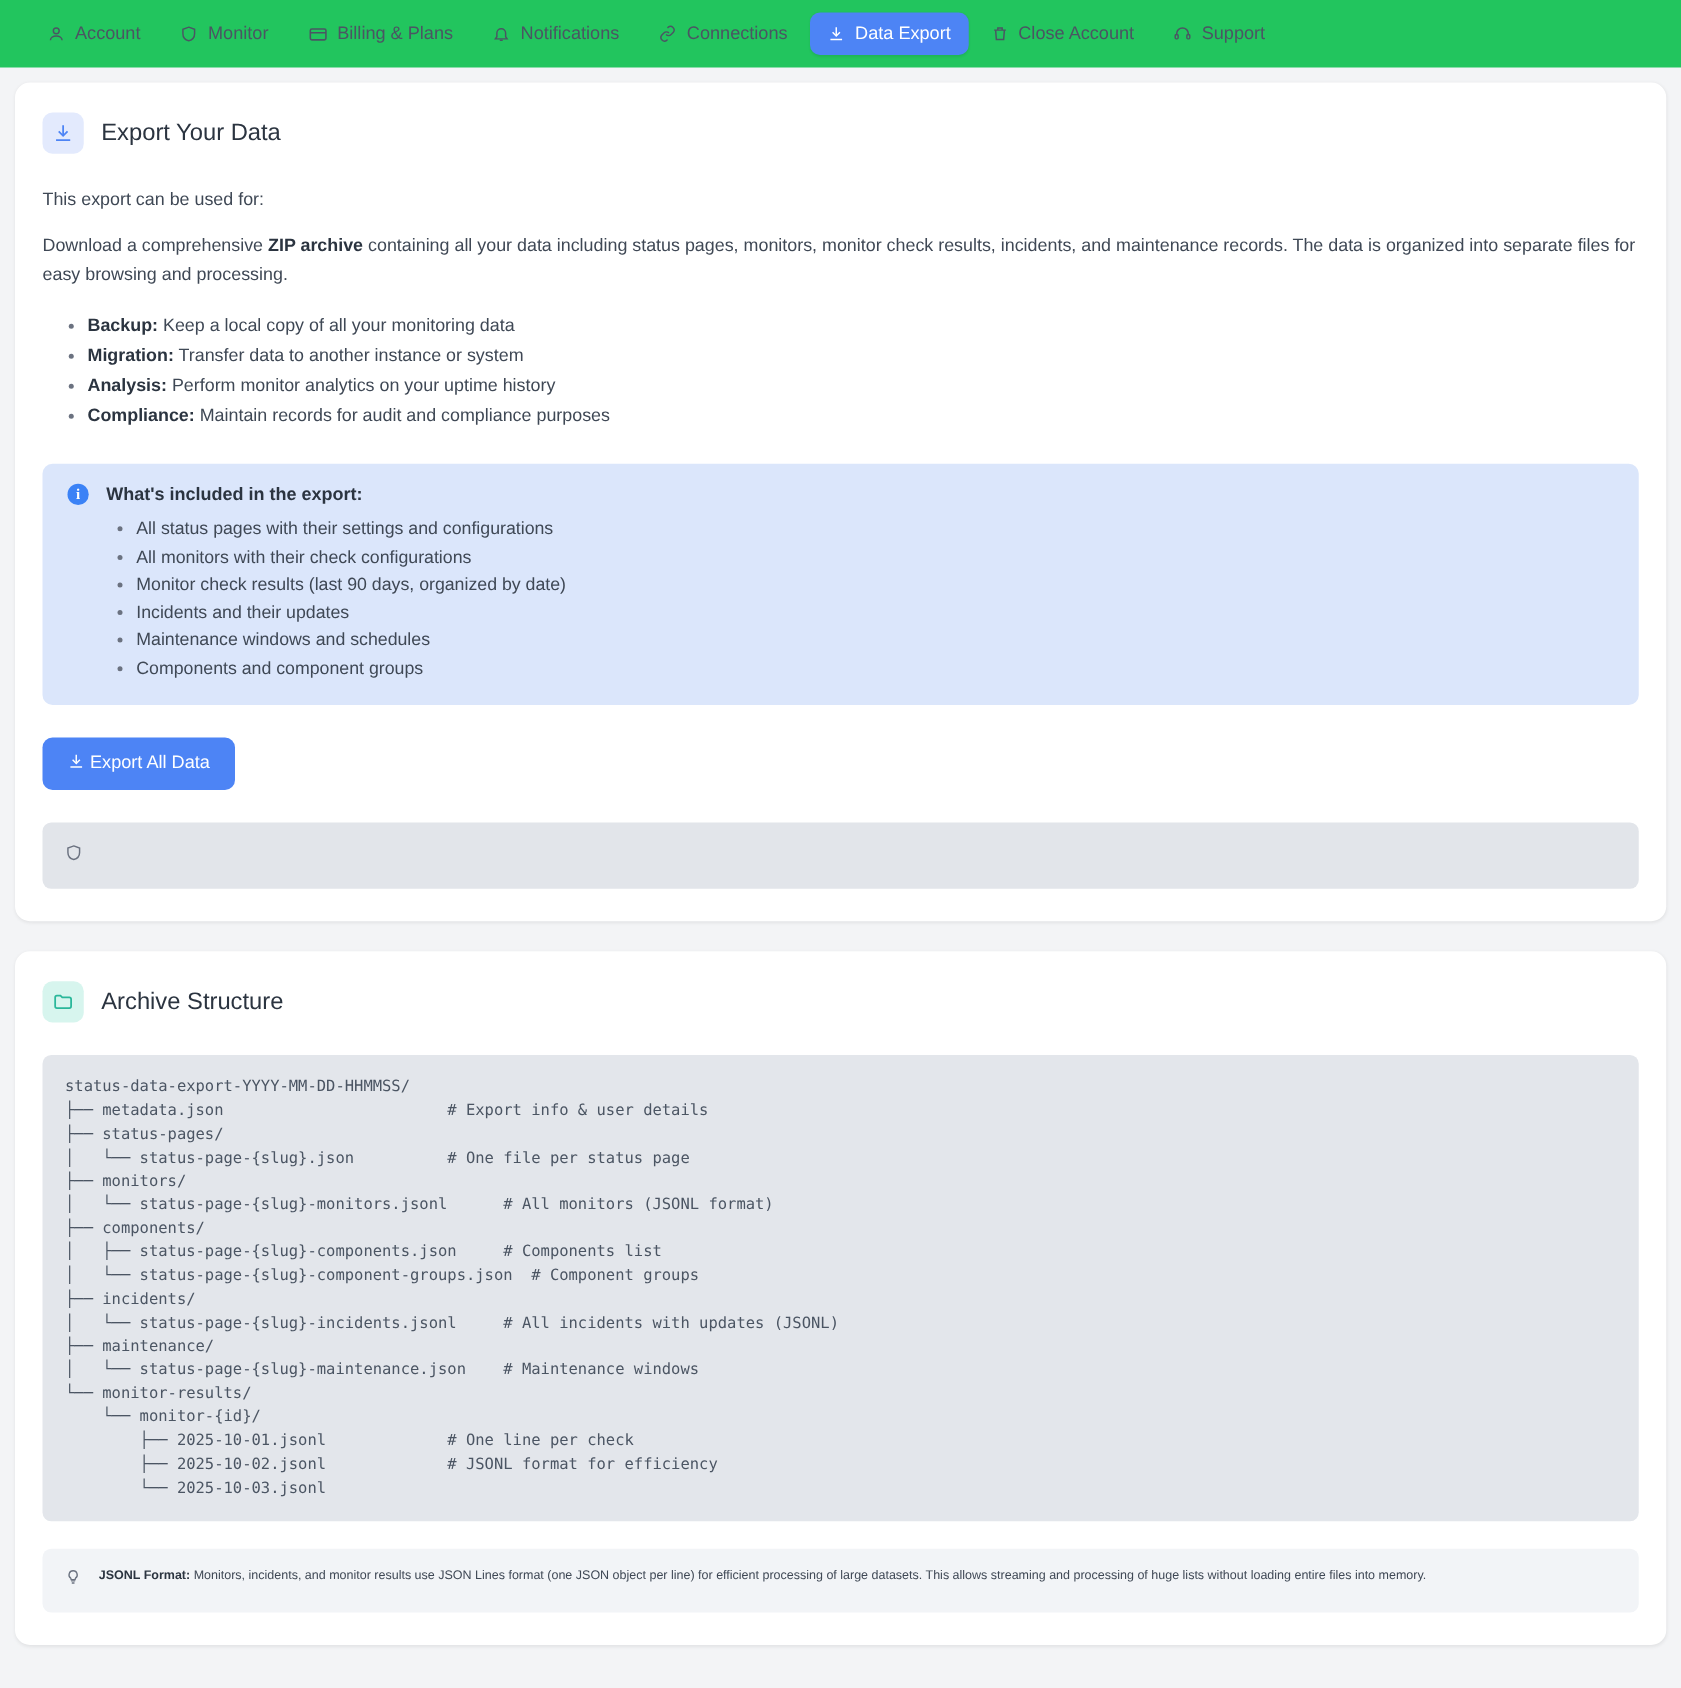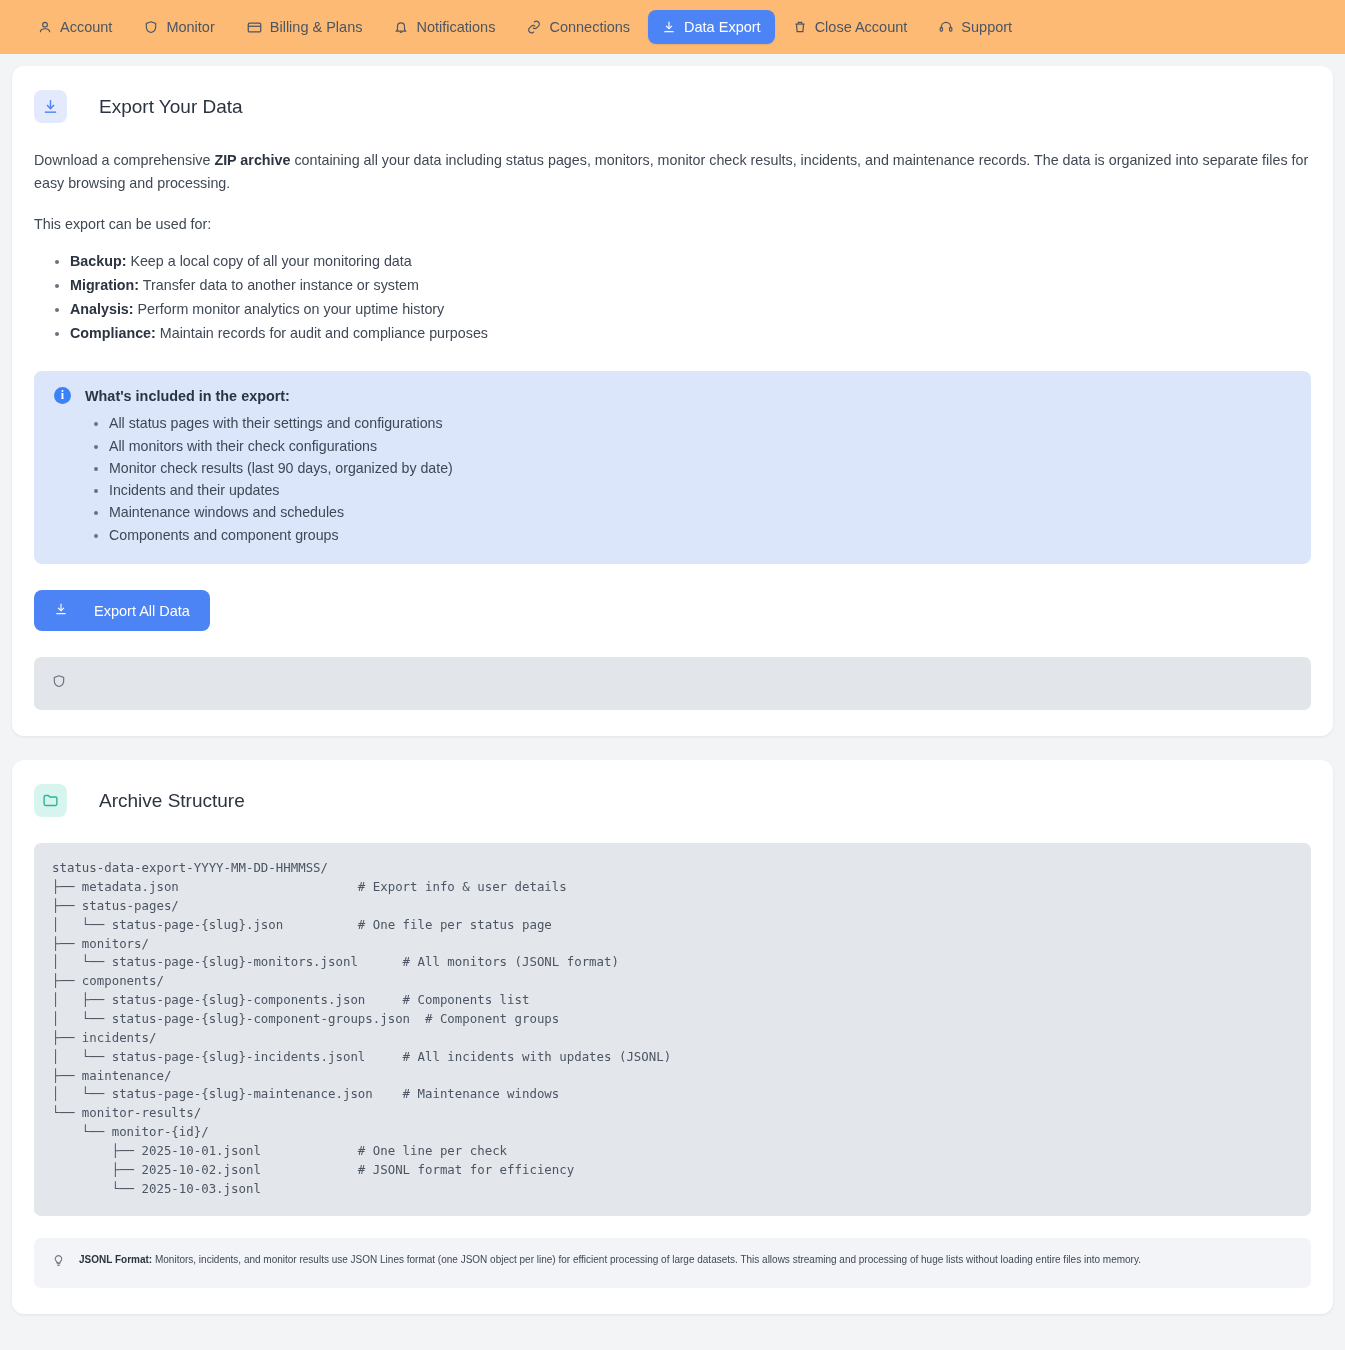--- a/index.html
+++ b/index.html
@@ -14,21 +14,21 @@
     width: 1345px;
     min-height: 1350px;
   }
 
   
   .topnav {
     display: flex;
     align-items: center;
     gap: 4px;
     padding: 10px 24px 10px 24px;
-    background: #fdba74;
+    background: #22c55e;
     font-size: 14.5px;
   }
   .nav-item {
     display: flex;
     align-items: center;
     gap: 8px;
     padding: 9px 14px;
     border-radius: 8px;
     color: #4b5563;
     white-space: nowrap;
@@ -47,21 +47,21 @@
     border-radius: 12px;
     margin: 12px 12px 0 12px;
     padding: 24px 22px 26px 22px;
     box-shadow: 0 1px 3px rgba(0,0,0,0.07);
   }
   .card + .card { margin-top: 24px; }
 
   .card-head {
     display: flex;
     align-items: center;
-    gap: 32px;
+    gap: 14px;
     margin-bottom: 26px;
   }
   .card-icon {
     width: 33px; height: 33px;
     border-radius: 8px;
     display: flex; align-items: center; justify-content: center;
     flex: 0 0 auto;
   }
   .icon-blue { background: #e3eafd; color: #4d84f5; }
   .icon-teal { background: #d7f5ee; color: #2ab79a; }
@@ -122,22 +122,22 @@
     padding-left: 55px;
     font-size: 14.2px;
     line-height: 1.57;
     color: #3f4855;
   }
   .info-panel ul li::marker { color: #6b7280; }
 
   
   .export-btn {
     display: inline-flex;
-    align-items: center;
-    gap: 26px;
+    align-items: flex-start;
+    gap: 4px;
     background: #4d84f5;
     color: #fff;
     border: none;
     border-radius: 8px;
     padding: 12px 20px;
     font-size: 14.5px;
     font-family: "Liberation Sans", sans-serif;
     cursor: pointer;
     margin-bottom: 26px;
   }
@@ -267,23 +267,23 @@
     <div class="card-icon icon-blue">
       <svg width="17" height="17" viewBox="0 0 24 24" fill="none" stroke="currentColor" stroke-width="2">
           <path d="M12 3v11"></path>
           <path d="M7 10l5 5 5-5"></path>
           <path d="M4 20h16"></path>
         </svg>
     </div>
     <div class="card-title">Export Your Data</div>
   </div>
 
+  <p class="body tight">This export can be used for:</p>
+
   <p class="body"><span>Download a comprehensive </span><b>ZIP archive</b><span> containing all your data including status pages, monitors, monitor check results, incidents, and maintenance records. The data is organized into separate files for easy browsing and processing.</span></p>
-
-  <p class="body tight">This export can be used for:</p>
 
   <ul class="usage">
     <li><b>Backup:</b><span> Keep a local copy of all your monitoring data</span></li>
     <li><b>Migration:</b><span> Transfer data to another instance or system</span></li>
     <li><b>Analysis:</b><span> Perform monitor analytics on your uptime history</span></li>
     <li><b>Compliance:</b><span> Maintain records for audit and compliance purposes</span></li>
   </ul>
 
   <div class="info-panel">
     <div class="info-head">

